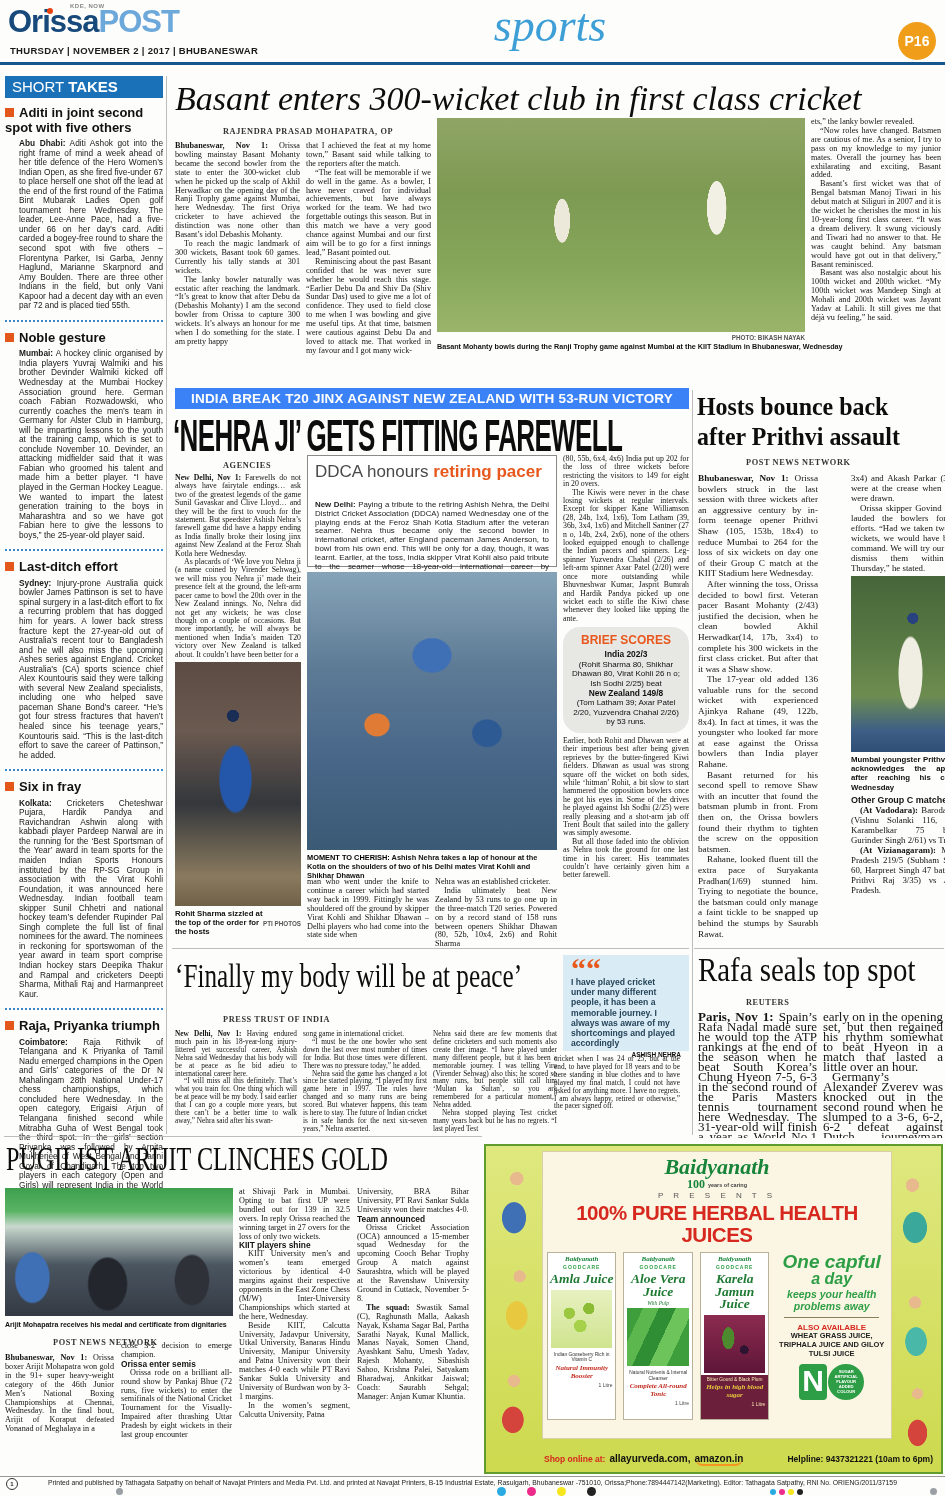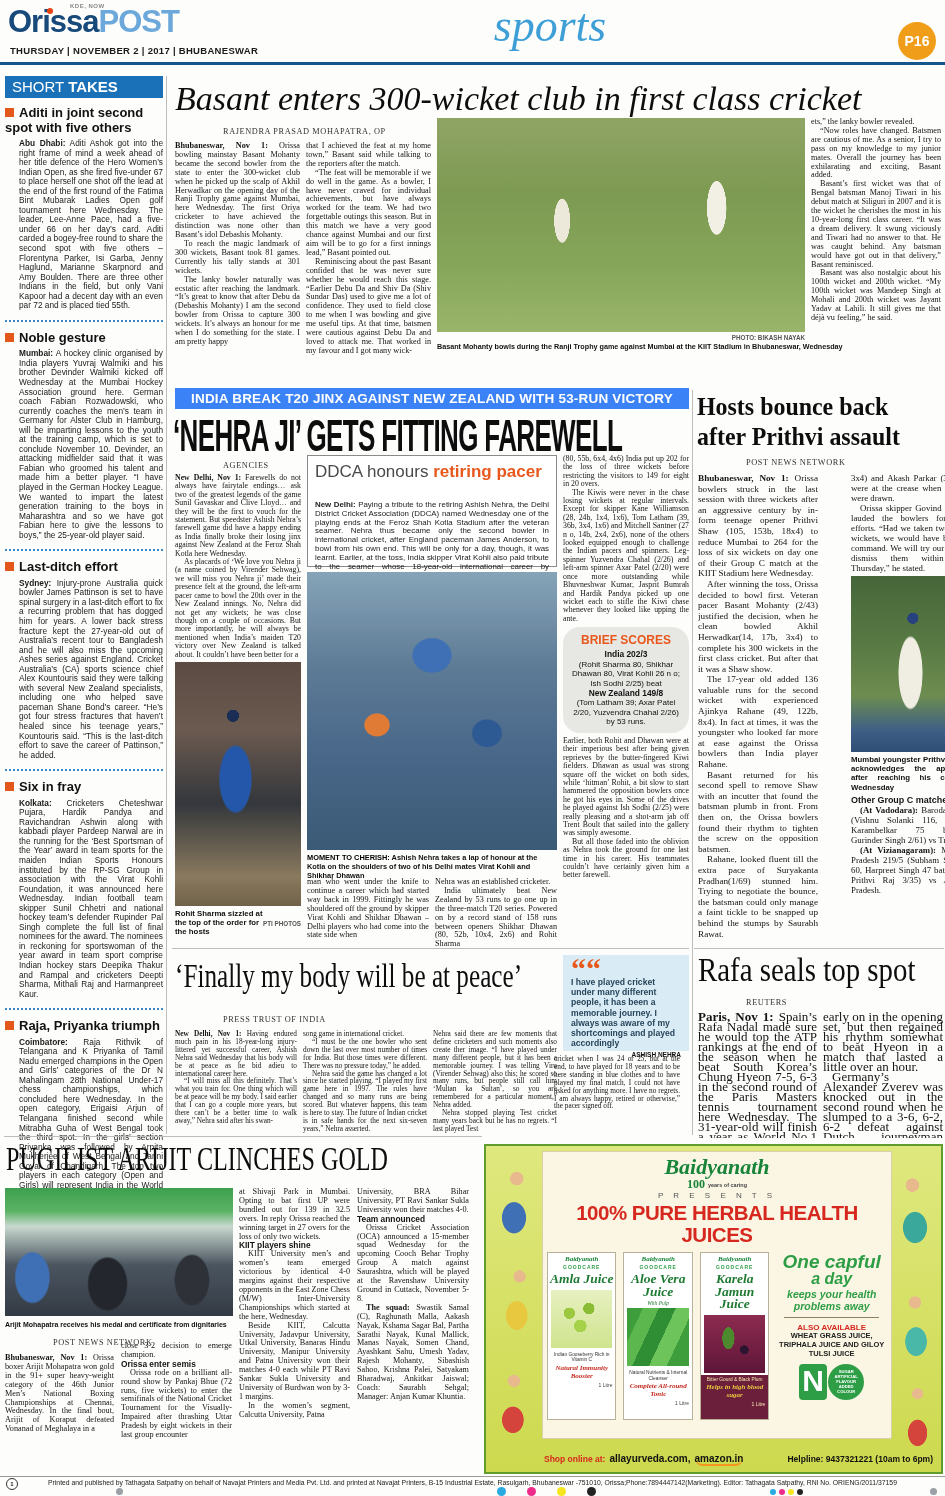--- a/index.html
+++ b/index.html
@@ -10,21 +10,21 @@
   .bt{font-size:8.2px;line-height:8.9px;text-align:justify;overflow:hidden;}
   .s78{font-size:7.8px;line-height:8.4px;}
   .s92{font-size:9.2px;line-height:10.6px;}
   .s88{font-size:8.8px;line-height:10px;}
   .s74{font-size:13px;line-height:10px;}
   .s72{font-size:7.3px;line-height:7.9px;}
   .bt p{margin:0;}
   .para+.para,.subhead+.para{text-indent:9px;}
   .dl{font-weight:bold;}
   .subhead{font-family:"Liberation Sans",sans-serif;font-weight:bold;font-size:1.02em;}
-  .byline{font-family:"Liberation Serif",serif;font-size:8.3px;letter-spacing:.6px;color:#333;font-weight:normal;padding-left:48px;}
+  .byline{font-family:"Liberation Serif",serif;font-size:8.3px;letter-spacing:.6px;color:#333;font-weight:bold;padding-left:48px;}
   .cap{font-family:"Liberation Sans",sans-serif;font-weight:bold;font-size:7.8px;line-height:9.2px;color:#111;}
   .credit{font-family:"Liberation Sans",sans-serif;font-weight:bold;font-size:6.3px;color:#555;}
   .fit{white-space:nowrap;transform-origin:0 0;display:inline-block;}
   .hairline{background:#bdbdbd;}
   
   #logo-tag{left:70px;top:3px;font:bold 6px "Liberation Sans",sans-serif;color:#888;letter-spacing:.5px;}
   #logo{left:8px;top:5px;font:bold 31px/34px "Liberation Sans",sans-serif;letter-spacing:-1px;}
   #logo .l1{color:#17497b;} #logo .l2{color:#6ca8da;}
   #logo-dot{left:47px;top:8px;width:6px;height:6px;border-radius:50%;background:#e8420f;}
   #dateline{left:10px;top:45px;font:bold 9.5px "Liberation Sans",sans-serif;color:#1a1a1a;letter-spacing:.3px;}
@@ -212,21 +212,21 @@
   </div>
 
   <div class="abs hairline" style="left:166px;top:76px;width:1px;height:1058px;"></div>
 
   <div class="abs hl" style="left:175px;top:80px;width:766px;">
     <span class="fit" id="basant-hl">Basant enters 300-wicket club in first class cricket</span>
   </div>
   <div class="abs byline" style="left:175px;top:127px;">RAJENDRA PRASAD MOHAPATRA, OP</div>
   <div class="abs bt" style="left:175px;top:142px;width:125px;height:240px;">
       <p class="para"><span class="dl">Bhubaneswar, Nov 1:</span> Orissa bowling mainstay Basant Mohanty became the second bowler from the state to enter the 300-wicket club when he picked up the scalp of Akhil Herwadkar on the opening day of the Ranji Trophy game against Mumbai, here Wednesday. The first Oriya cricketer to have achieved the distinction was none other than Basant’s idol Debashis Mohanty.</p>
-      <p class="para">To reach the magic landmark of 300 wickets, Basant took 81 games. Currently his tally stands at 301 wickets.</p>
+      <p class="para">To reach the magic landmark of 300 wickets, Basant took 60 games. Currently his tally stands at 301 wickets.</p>
       <p class="para">The lanky bowler naturally was ecstatic after reaching the landmark. “It’s great to know that after Debu da (Debashis Mohanty) I am the second bowler from Orissa to capture 300 wickets. It’s always an honour for me when I do something for the state. I am pretty happy</p>
     </div>
   <div class="abs bt" style="left:306px;top:142px;width:125px;height:240px;">
       <p class="para">that I achieved the feat at my home town,” Basant said while talking to the reporters after the match.</p>
       <p class="para">“The feat will be memorable if we do well in the game. As a bowler, I have never craved for individual achievements, but have always worked for the team. We had two forgettable outings this season. But in this match we have a very good chance against Mumbai and our first aim will be to go for a first innings lead,” Basant pointed out.</p>
       <p class="para">Reminiscing about the past Basant confided that he was never sure whether he would reach this stage. “Earlier Debu Da and Shiv Da (Shiv Sundar Das) used to give me a lot of confidence. They used to field close to me when I was bowling and give me useful tips. At that time, batsmen were cautious against Debu Da and loved to attack me. That worked in my favour and I got many wick-</p>
     </div>
   <div class="abs photo" id="basant-photo" style="left:437px;top:118px;width:368px;height:214px;"></div>
   <div class="abs credit" style="left:437px;top:334px;width:368px;text-align:right;">PHOTO: BIKASH NAYAK</div>
   <div class="abs cap" style="left:437px;top:342px;width:368px;white-space:nowrap;font-size:7.2px;">Basant Mohanty bowls during the Ranji Trophy game against Mumbai at the KIIT Stadium in Bhubaneswar, Wednesday</div>

